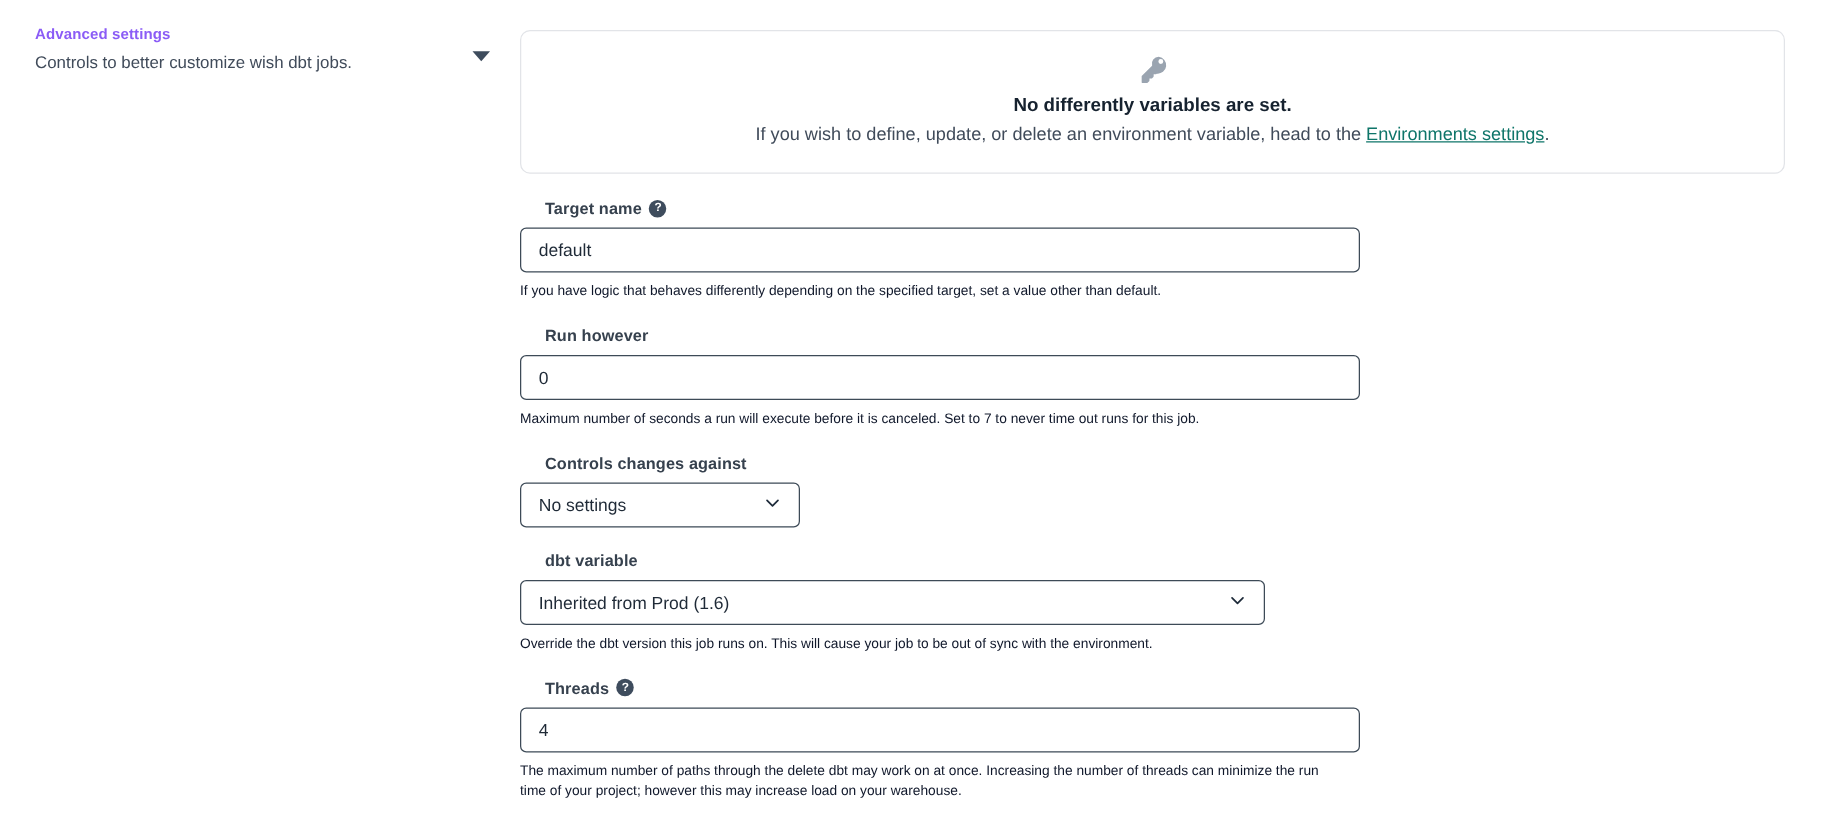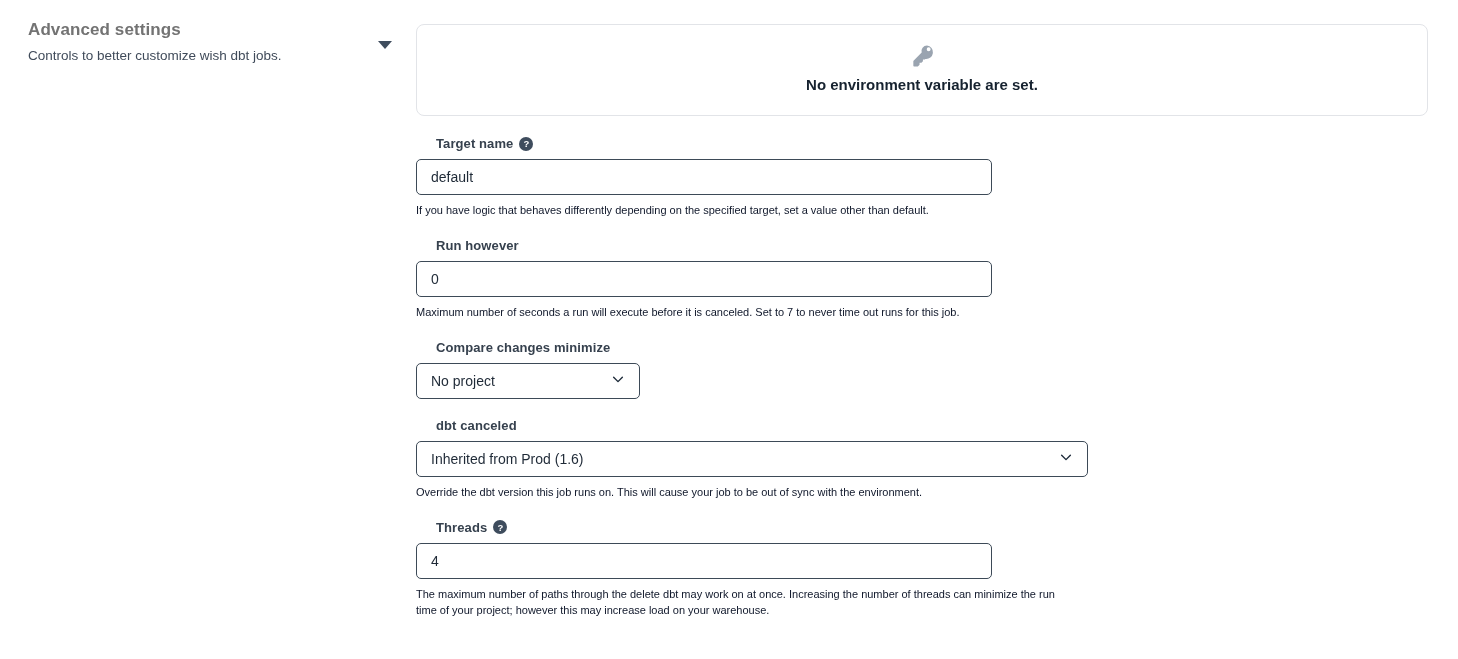--- a/index.html
+++ b/index.html
@@ -6,21 +6,21 @@
   html, body { width: 1458px; height: 659px; background: #ffffff; }
   body {
     font-family: "Liberation Sans", "DejaVu Sans", sans-serif;
     color: #1e2b3a;
     position: relative;
     overflow: hidden;
   }
 
   
   .left-header { position: absolute; left: 28px; top: 20px; width: 340px; }
-  .page-title { font-size: 17px; font-weight: 700; color: #737373; letter-spacing: 0.1px; }
+  .page-title { font-size: 12px; font-weight: 700; color: #8b5cf6; letter-spacing: 0.1px; }
   .page-subtitle { margin-top: 8px; font-size: 13.5px; color: #404b5a; }
   .collapse-caret {
     position: absolute; left: 378px; top: 41px;
     width: 0; height: 0; cursor: pointer;
     border-left: 7px solid transparent;
     border-right: 7px solid transparent;
     border-top: 8px solid #3e4c5d;
   }
 
   
@@ -45,21 +45,21 @@
   .field-label-row { display: flex; align-items: center; gap: 6px; margin-bottom: 8px; }
   .field-label { font-size: 13px; font-weight: 700; color: #36414e; letter-spacing: 0.1px; margin-left: 20px; }
   .help-icon {
     width: 14px; height: 14px; border-radius: 50%;
     background: #3e4c5d; color: #ffffff;
     font-size: 9.5px; font-weight: 700;
     display: inline-flex; align-items: center; justify-content: center;
     cursor: pointer; line-height: 1;
   }
   .text-input {
-    width: 576px; height: 36px;
+    width: 672px; height: 36px;
     border: 1px solid #3d4a57;
     border-radius: 5px;
     padding: 0 14px;
     font-family: "Liberation Sans", "DejaVu Sans", sans-serif;
     font-size: 14px; color: #1f2a37;
     background: #ffffff;
     outline: none;
   }
   .helper-text { margin-top: 8px; font-size: 11px; color: #0f172a; line-height: 1.45; }
   .helper-wrap { max-width: 662px; }
@@ -68,41 +68,42 @@
     height: 36px;
     border: 1px solid #3d4a57;
     border-radius: 5px;
     background: #ffffff;
     display: flex; align-items: center; justify-content: space-between;
     padding: 0 14px;
     font-size: 14px; color: #1f2a37;
     cursor: pointer;
   }
   .select-box.narrow { width: 224px; }
-  .select-box.wide { width: 672px; text-align: right; }
+  .select-box.wide { width: 596px; text-align: right; }
   .chevron-svg { flex: 0 0 auto; }
 </style>
 </head>
 <body>
 
 <div class="left-header">
   <div class="page-title">Advanced settings</div>
   <div class="page-subtitle">Controls to better customize wish dbt jobs.</div>
 </div>
 <div class="collapse-caret"></div>
 
 <div class="content">
 
   <div class="env-card">
     <div class="key-wrap">
       <svg width="26" height="26" viewBox="0 0 24 24">
         <path fill="#9aa4b0" d="M16.6 2.3a5.1 5.1 0 0 0-4.9 6.5l-7.5 7.5c-.13.13-.2.3-.2.48V21c0 .37.3.68.68.68h3.2c.18 0 .35-.07.48-.2l1.2-1.2c.13-.13.2-.3.2-.48v-1.5h1.5c.18 0 .35-.07.48-.2l.92-.92c.13-.13.2-.3.2-.48v-1.5h1.5c.18 0 .35-.07.48-.2l.32-.32A5.1 5.1 0 1 0 16.6 2.3zm1.55 5.25a1.8 1.8 0 1 1 1.8-1.8 1.8 1.8 0 0 1-1.8 1.8z"></path>
       </svg>
     </div>
-    <div class="env-card-title">No environment variable are set.</div>
+    <div class="env-card-title">No differently variables are set.</div>
+    <div class="env-card-msg"><span>If you wish to define, update, or delete an environment variable, head to the </span><a class="env-link">Environments settings</a><span>.</span></div>
   </div>
 
   <div class="form-group">
     <div class="field-label-row">
       <span class="field-label">Target name</span>
       <span class="help-icon">?</span>
     </div>
     <input class="text-input" type="text" value="default" style="">
     <div class="helper-text">If you have logic that behaves differently depending on the specified target, set a value other than default.</div>
   </div>
@@ -110,35 +111,35 @@
   <div class="form-group">
     <div class="field-label-row">
       <span class="field-label">Run however</span>
     </div>
     <input class="text-input" type="text" value="0" style="">
     <div class="helper-text">Maximum number of seconds a run will execute before it is canceled. Set to 7 to never time out runs for this job.</div>
   </div>
 
   <div class="form-group">
     <div class="field-label-row">
-      <span class="field-label">Compare changes minimize</span>
+      <span class="field-label">Controls changes against</span>
     </div>
     <div class="select-box narrow">
-      <span>No project</span>
+      <span>No settings</span>
       <span class="chevron-svg">
         <svg width="14" height="14" viewBox="0 0 16 16">
             <polyline points="3,6 8,11 13,6" fill="none" stroke="#1e2b3a" stroke-width="1.6" stroke-linecap="round" stroke-linejoin="round"></polyline>
           </svg>
       </span>
     </div>
   </div>
 
   <div class="form-group">
     <div class="field-label-row">
-      <span class="field-label">dbt canceled</span>
+      <span class="field-label">dbt variable</span>
     </div>
     <div class="select-box wide">
       <span>Inherited from Prod (1.6)</span>
       <span class="chevron-svg">
         <svg width="14" height="14" viewBox="0 0 16 16">
             <polyline points="3,6 8,11 13,6" fill="none" stroke="#1e2b3a" stroke-width="1.6" stroke-linecap="round" stroke-linejoin="round"></polyline>
           </svg>
       </span>
     </div>
     <div class="helper-text">Override the dbt version this job runs on. This will cause your job to be out of sync with the environment.</div>

